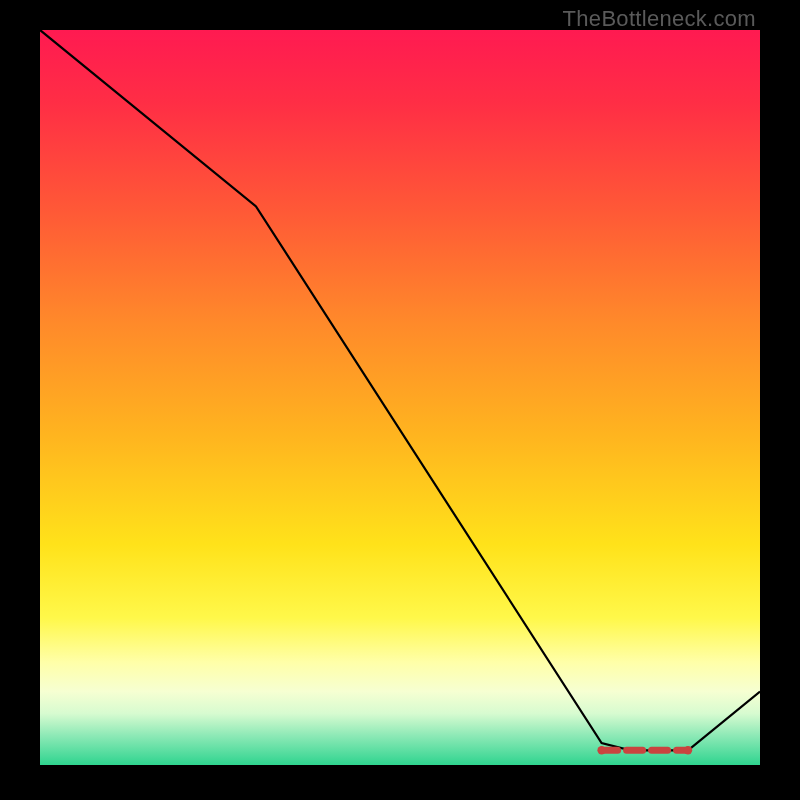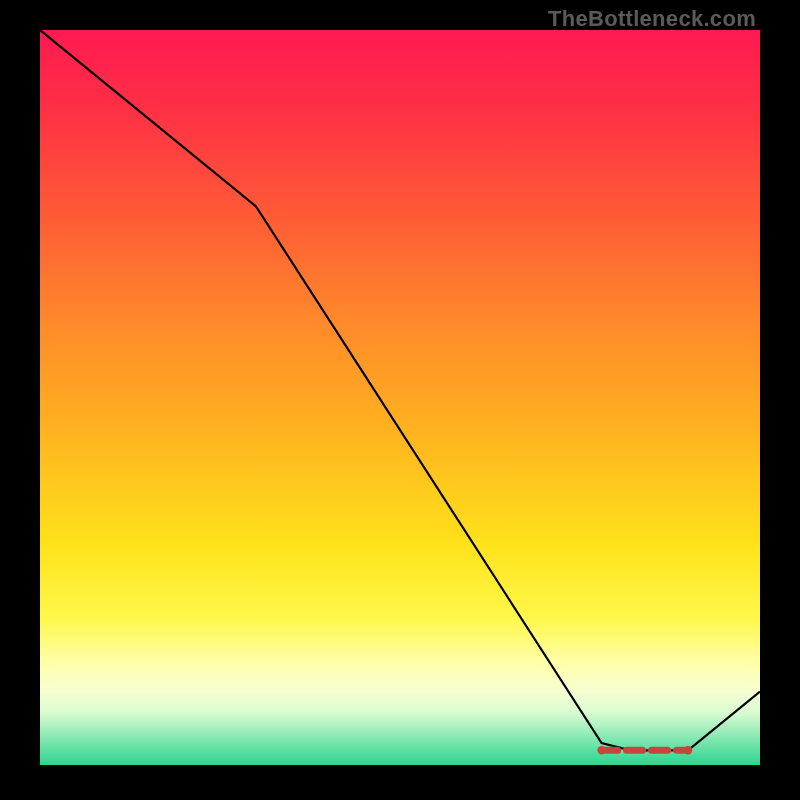--- a/index.html
+++ b/index.html
@@ -22,21 +22,21 @@
     top: 30px;
     width: 720px;
     height: 735px;
   }
   .watermark {
     position: absolute;
     top: 6px;
     right: 44px;
     font-family: Arial, Helvetica, sans-serif;
     font-size: 22px;
-    font-weight: 700;
+    font-weight: 400;
     color: #5a5a5a;
     letter-spacing: 0.3px;
   }
   svg { display: block; }
   .curve {
     fill: none;
     stroke: #000;
     stroke-width: 2.2;
   }
   .dash-seg {

